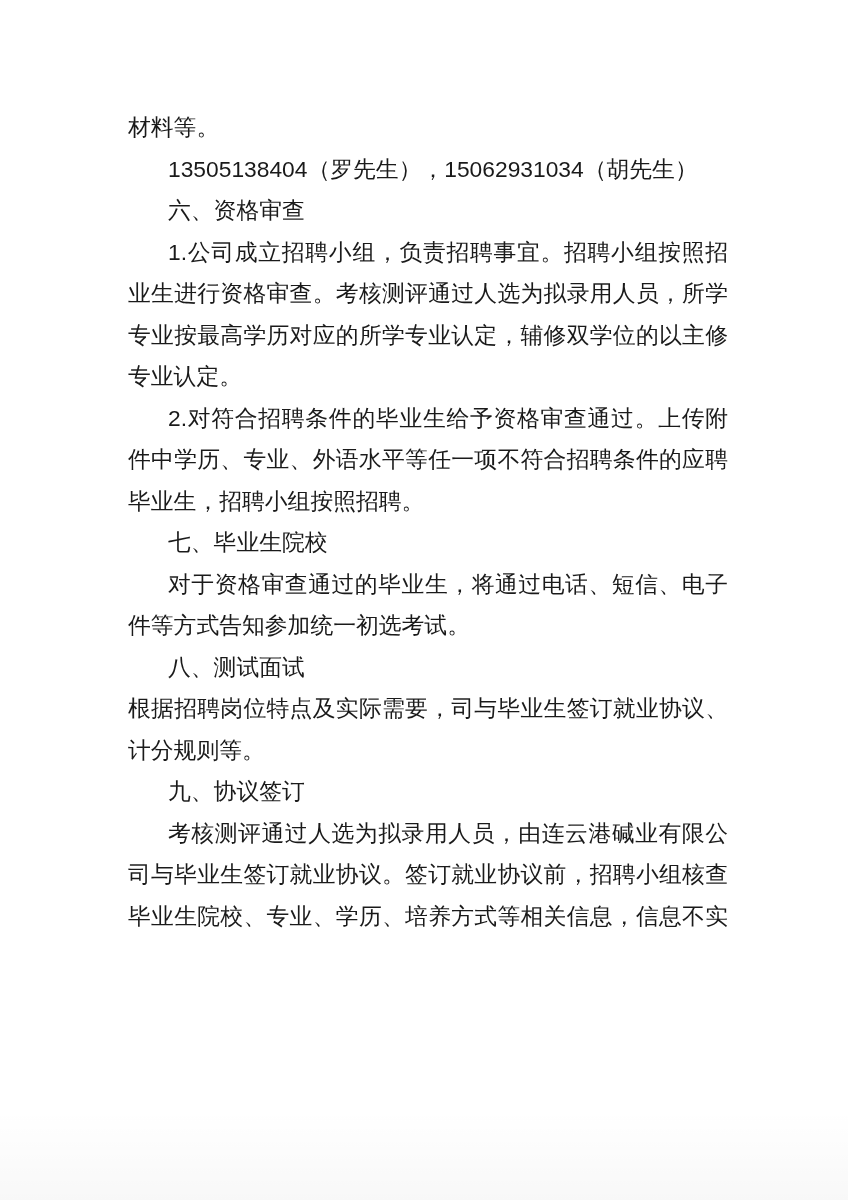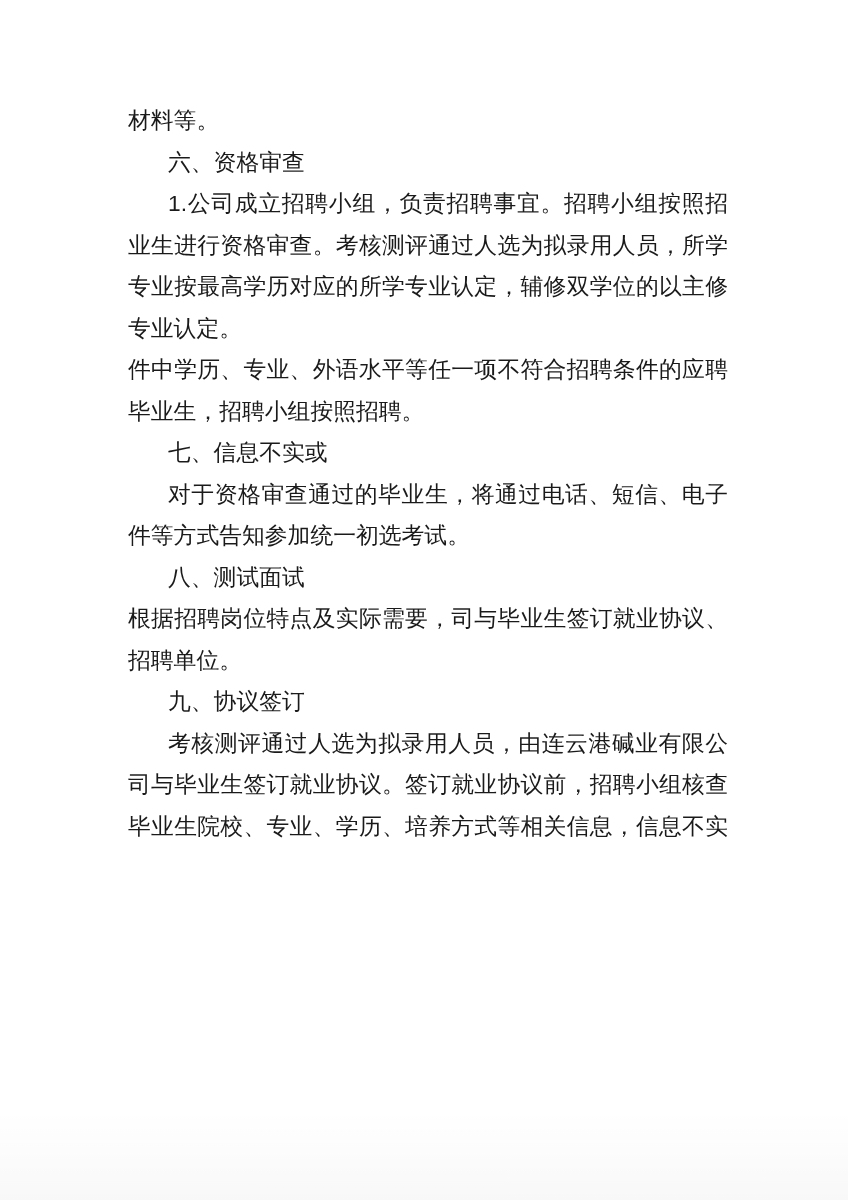--- a/index.html
+++ b/index.html
@@ -7,21 +7,21 @@
     position: relative;
     width: 848px;
     height: 1200px;
     background: #ffffff;
     overflow: hidden;
     font-family: "Liberation Sans", sans-serif;
   }
   .content {
     position: absolute;
     left: 128px;
-    top: 100px;
+    top: 107px;
     width: 600px;
     font-size: 22.8px;
     line-height: 41.5px;
     font-weight: 500;
     color: #1a1a1a;
     -webkit-font-smoothing: antialiased;
   }
   .line { white-space: nowrap; }
   .line.ind { text-indent: 40px; }
   .line.fill {
@@ -40,31 +40,33 @@
     background: linear-gradient(to bottom, rgba(0,0,0,0) 0%, rgba(0,0,0,0.028) 100%);
     pointer-events: none;
   }
 </style>
 </head>
 <body>
 
 <div class="page">
   <div class="content">
     <div class="line">材料等。</div>
+    <div class="line ind">13505138404（罗先生），15062931034（胡先生）</div>
     <div class="line ind">六、资格审查</div>
     <div class="line ind fill">1.公司成立招聘小组，负责招聘事宜。招聘小组按照招聘</div>
     <div class="line fill">业生进行资格审查。考核测评通过人选为拟录用人员，所学</div>
     <div class="line fill">专业按最高学历对应的所学专业认定，辅修双学位的以主修</div>
     <div class="line">专业认定。</div>
+    <div class="line ind fill">2.对符合招聘条件的毕业生给予资格审查通过。上传附</div>
     <div class="line fill">件中学历、专业、外语水平等任一项不符合招聘条件的应聘</div>
     <div class="line">毕业生，招聘小组按照招聘。</div>
-    <div class="line ind">七、信息不实或</div>
+    <div class="line ind">七、毕业生院校</div>
     <div class="line ind fill">对于资格审查通过的毕业生，将通过电话、短信、电子邮</div>
     <div class="line">件等方式告知参加统一初选考试。</div>
     <div class="line ind">八、测试面试</div>
     <div class="line fill">根据招聘岗位特点及实际需要，司与毕业生签订就业协议、</div>
-    <div class="line">招聘单位。</div>
+    <div class="line">计分规则等。</div>
     <div class="line ind">九、协议签订</div>
     <div class="line ind fill">考核测评通过人选为拟录用人员，由连云港碱业有限公</div>
     <div class="line fill">司与毕业生签订就业协议。签订就业协议前，招聘小组核查</div>
     <div class="line fill">毕业生院校、专业、学历、培养方式等相关信息，信息不实或</div>
   </div>
 </div>
 
 </body></html>

